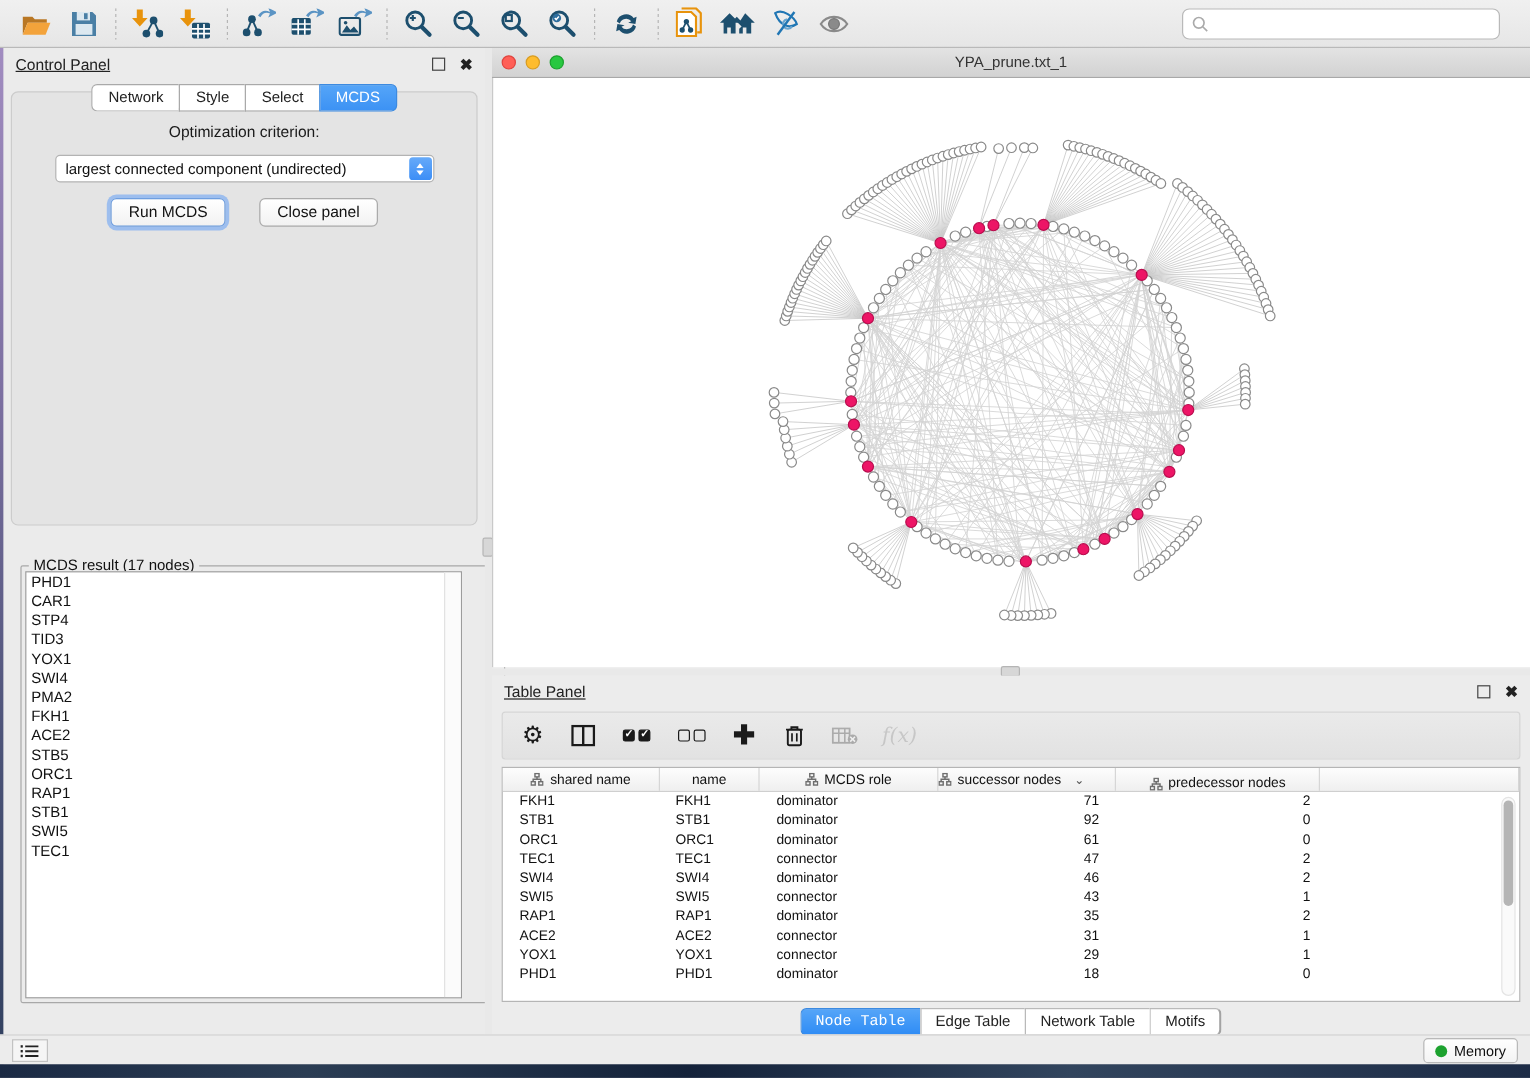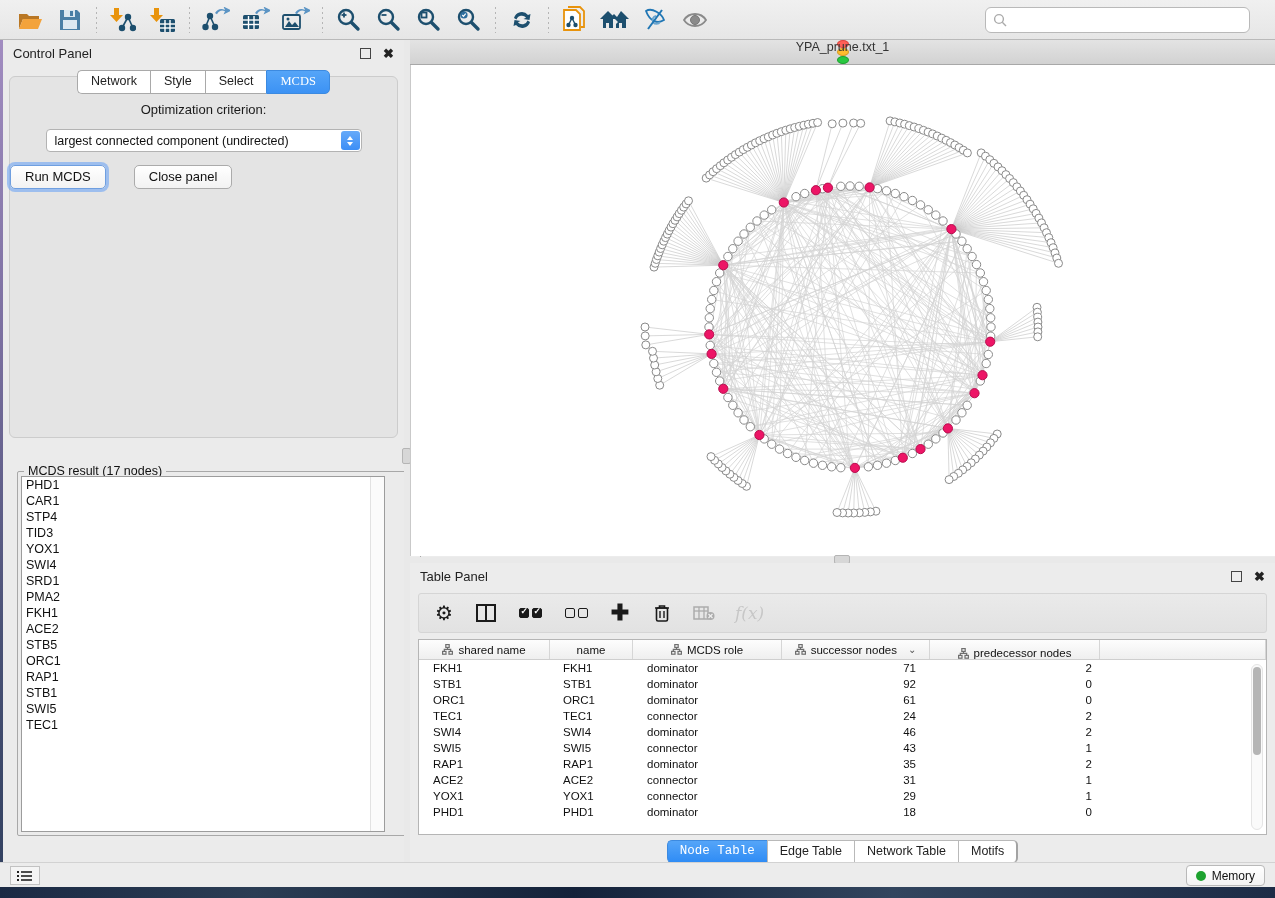--- a/index.html
+++ b/index.html
@@ -16,58 +16,58 @@
   .search-wrap { position:absolute; right:25px; top:7px; width:265px; height:26px;
     background:#fff; border:1px solid #b9b9b9; border-radius:6px; display:flex; align-items:center; padding-left:7px; }
   .search-wrap svg { opacity:.55; }
   .search-input { border:none; outline:none; flex:1; height:20px; font-size:12px; background:transparent; margin-left:5px; }
 
   
   .left-strip { position:absolute; left:0; top:40px; width:3px; height:847px;
     background:linear-gradient(180deg,#a18cc0,#7b6fa0 35%,#4a5276 70%,#31405f); }
   .control-panel { position:absolute; left:3px; top:40px; width:401px; height:822px; background:#ebebeb; }
   .panel-titlebar { height:26px; display:flex; align-items:center; padding:0 10px; }
-  .panel-title { font-size:13px; color:#222; flex:1; }
+  .panel-title { font-size:13px; color:#222; flex:1;text-decoration:underline; }
   .float-btn { width:11px; height:11px; border:1.5px solid #444; margin-right:12px; cursor:pointer; }
   .close-btn { font-size:13px; font-weight:bold; color:#222; cursor:pointer; line-height:11px; }
   .cp-tabs { position:absolute; left:0; top:30px; width:100%; display:flex; justify-content:center; z-index:2; }
   .cp-tab { font-size:12.5px; padding:3px 13px 4px; background:#fff; border:1px solid #a9a9a9; border-right:none; color:#222; cursor:pointer; }
   .cp-tab:first-child { border-radius:5px 0 0 5px; }
   .cp-tab:last-child { border-right:1px solid #a9a9a9; border-radius:0 5px 5px 0; }
-  .cp-tab.selected { background:linear-gradient(180deg,#55a5f8,#3c92f4); border-color:#3c8ae0; color:#fff;font-family:Liberation Serif, serif; }
+  .cp-tab.selected { background:linear-gradient(180deg,#55a5f8,#3c92f4); border-color:#3c8ae0; color:#fff; }
   .cp-card { position:absolute; left:6px; top:36px; width:389px; height:362px;
     background:#e4e4e4; border:1px solid #cccccc; border-radius:6px; }
   .opt-label { text-align:center; font-size:13px; color:#1a1a1a; margin-top:25px; }
   .combo { position:relative; margin:12px auto 0; width:316px; height:23px; background:#fff;
     border:1px solid #b3b3b3; border-radius:4px; font-size:12.5px; color:#111;
     display:flex; align-items:center; padding-left:8px; cursor:pointer; }
   .combo-btn { position:absolute; right:1px; top:1px; width:19px; height:19px; border-radius:3px;
     background:linear-gradient(180deg,#66aaf9,#3c8ef6); display:flex; flex-direction:column; align-items:center; justify-content:center; gap:2px; }
   .combo-btn i { display:block; width:0; height:0; border-left:3.5px solid transparent; border-right:3.5px solid transparent; }
   .combo-btn .up { border-bottom:4px solid #fff; }
   .combo-btn .dn { border-top:4px solid #fff; }
-  .cp-buttons { display:flex; gap:28px; margin-top:13px; }
+  .cp-buttons { display:flex; justify-content:center; gap:28px; margin-top:13px; }
   .btn { font-size:13px; color:#111; background:linear-gradient(180deg,#ffffff,#f2f2f2);
     border:1px solid #ababab; border-radius:5px; padding:3px 14px 4px; cursor:pointer; }
   .btn.focused { box-shadow:0 0 0 3px rgba(110,165,245,.6); border-color:#6f9fe0; }
   .groupbox { position:absolute; left:14px; top:424px; width:404px; height:372px; }
   .groupbox-border { position:absolute; left:0; top:7px; width:100%; height:365px; border:1px solid #a8a8a8; border-radius:2px; }
   .groupbox-label { position:absolute; left:7px; top:0; background:#ebebeb; padding:0 4px; font-size:12.5px; color:#111; }
   .mcds-list { position:absolute; left:4px; top:12px; width:364px; height:356px; background:#fff;
     border:1px solid #9c9c9c; font-size:12.5px; color:#111; overflow:hidden; }
   .mcds-list .item { line-height:16px; padding-left:4px; }
   .mcds-scroll { position:absolute; right:0; top:0; width:14px; height:100%; background:#fbfbfb; border-left:1px solid #e2e2e2; }
 
   
   .v-splitter { position:absolute; left:404px; top:40px; width:6px; height:822px; background:#e9e9e9; }
   .v-splitter .grip { position:absolute; left:-2px; top:408px; width:9px; height:16px; background:#d7d7d7; border:1px solid #b5b5b5; border-radius:2px; }
 
   .net-window { position:absolute; left:410px; top:40px; width:865px; height:517px; }
   .net-titlebar { height:25px; background:linear-gradient(180deg,#e3e3e3,#d2d2d2); border-bottom:1px solid #a8a8a8;
-    display:flex; align-items:center; padding-left:8px; position:relative;flex-direction:column; }
+    display:flex; align-items:center; padding-left:8px; position:relative; }
   .light { width:12px; height:12px; border-radius:50%; margin-right:8px; }
   .light.red { background:#ff5f57; border:1px solid #e0443e; }
   .light.yellow { background:#febc2e; border:1px solid #d89c21; }
   .light.green { background:#28c840; border:1px solid #1da22f; }
   .net-title { position:absolute; left:0; right:0; text-align:center; font-size:12.5px; color:#333; }
   .net-canvas { position:relative; width:865px; height:491px; background:#fff; border-left:1px solid #c9c9c9; }
 
   .h-splitter { position:absolute; left:410px; top:557px; width:865px; height:6px; background:#e9e9e9; }
   .h-splitter .grip { position:absolute; left:424px; top:-2px; width:16px; height:9px; background:#d7d7d7; border:1px solid #b5b5b5; border-radius:2px; }
 
@@ -319,21 +319,20 @@
       <div class="groupbox-border"></div>
       <div class="groupbox-label">MCDS result (17 nodes)</div>
       <div class="mcds-list" id="mcds-list">
         <div class="mcds-scroll"></div>
       <div class="item">PHD1</div>
           <div class="item">CAR1</div>
           <div class="item">STP4</div>
           <div class="item">TID3</div>
           <div class="item">YOX1</div>
           <div class="item">SWI4</div>
-          <div class="item">SRD1</div>
           <div class="item">PMA2</div>
           <div class="item">FKH1</div>
           <div class="item">ACE2</div>
           <div class="item">STB5</div>
           <div class="item">ORC1</div>
           <div class="item">RAP1</div>
           <div class="item">STB1</div>
           <div class="item">SWI5</div>
           <div class="item">TEC1</div>
         </div>
@@ -1128,21 +1127,21 @@
             <svg width="11" height="11" viewBox="0 0 11 11">
               <g fill="none" stroke="#6e6e6e" stroke-width="1.2">
                 <rect x="3.8" y="0.6" width="3.4" height="2.8"></rect>
                 <rect x="0.6" y="7.4" width="3.4" height="2.8"></rect>
                 <rect x="7" y="7.4" width="3.4" height="2.8"></rect>
                 <path d="M5.5 3.4 v2 M2.3 7.4 v-2 h6.4 v2"></path>
               </g>
             </svg>
             <span>MCDS role</span>
           </div>
-          <div class="nt-hcell col3" style="justify-content: center; padding: 0px;">
+          <div class="nt-hcell col3" style="justify-content: flex-start; padding: 0px;">
             <svg width="11" height="11" viewBox="0 0 11 11">
               <g fill="none" stroke="#6e6e6e" stroke-width="1.2">
                 <rect x="3.8" y="0.6" width="3.4" height="2.8"></rect>
                 <rect x="0.6" y="7.4" width="3.4" height="2.8"></rect>
                 <rect x="7" y="7.4" width="3.4" height="2.8"></rect>
                 <path d="M5.5 3.4 v2 M2.3 7.4 v-2 h6.4 v2"></path>
               </g>
             </svg>
             <span>successor nodes</span>
             <span class="sort">⌄</span>
@@ -1179,21 +1178,21 @@
             <div class="nt-cell col0">ORC1</div>
             <div class="nt-cell col1">ORC1</div>
             <div class="nt-cell col2">dominator</div>
             <div class="nt-cell col3">61</div>
             <div class="nt-cell col4">0</div>
           </div>
           <div class="nt-row">
             <div class="nt-cell col0">TEC1</div>
             <div class="nt-cell col1">TEC1</div>
             <div class="nt-cell col2">connector</div>
-            <div class="nt-cell col3">24</div>
+            <div class="nt-cell col3">47</div>
             <div class="nt-cell col4">2</div>
           </div>
           <div class="nt-row">
             <div class="nt-cell col0">SWI4</div>
             <div class="nt-cell col1">SWI4</div>
             <div class="nt-cell col2">dominator</div>
             <div class="nt-cell col3">46</div>
             <div class="nt-cell col4">2</div>
           </div>
           <div class="nt-row">

